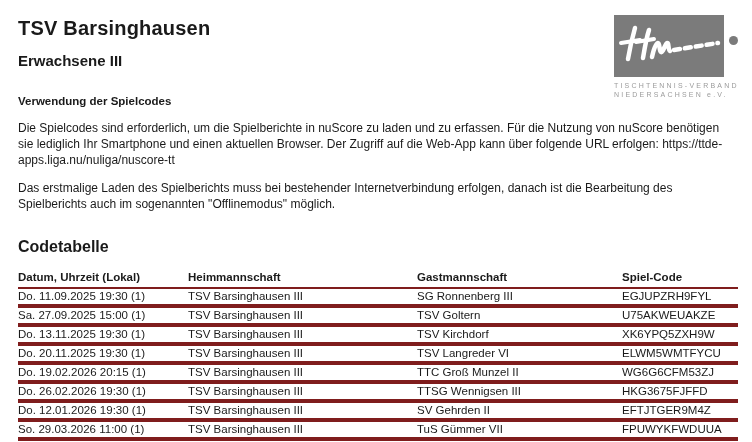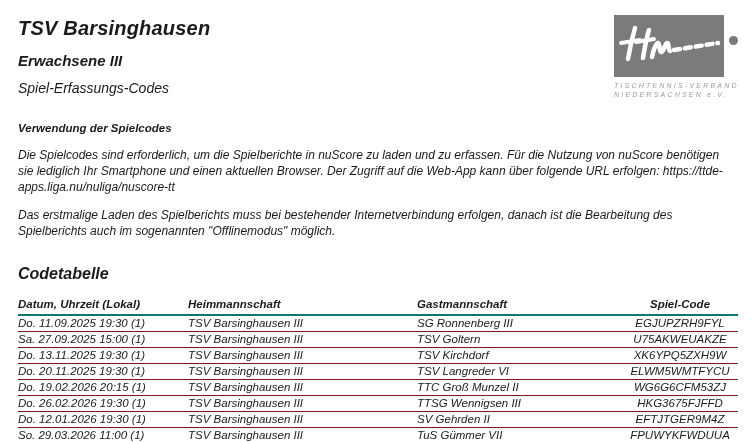--- a/index.html
+++ b/index.html
@@ -4,21 +4,21 @@
 <style>
   * { box-sizing: border-box; }
   html, body { margin: 0; padding: 0; }
   body {
     width: 752px; height: 442px;
     background: #ffffff;
     color: #1a1a1a;
     font-family: "Liberation Sans", "DejaVu Sans", sans-serif;
     overflow: hidden;
   }
-  .page { position: relative; padding: 14px 14px 0 18px; width: 752px; height: 442px; font-style: italic; }
+  .page { position: relative; padding: 14px 14px 0 18px; width: 752px; height: 442px; }
 
   .title { font-size: 20px; font-weight: bold; margin: 3px 0 12px 0; letter-spacing: 0.2px; }
   .subtitle { font-size: 15px; font-weight: bold; margin: 0 0 11px 0; }
   .doctype { font-size: 14px; font-weight: normal; margin: 0; }
 
   
   .logo { position: absolute; top: 15px; right: 14px; width: 124px; }
   .logo-box { width: 110px; height: 62px; background: #7b7b7b; position: relative; }
   .logo-box svg { display: block; }
   .logo-dot { position: absolute; top: 21px; right: 0; width: 9px; height: 9px; border-radius: 50%; background: #7b7b7b; }
@@ -26,28 +26,28 @@
 
   .section-heading { font-size: 11.5px; font-weight: bold; margin: 26px 0 0 0; }
   .body-text { font-size: 12px; line-height: 16px; margin: 13px 0 0 0; max-width: 708px; }
   .body-text + .body-text { margin-top: 12px; }
 
   .code-heading { font-size: 16px; font-weight: bold; margin: 26px 0 0 0; }
 
   table.codes { border-collapse: collapse; margin-top: 14px; width: 720px; table-layout: fixed; }
   table.codes th {
     font-size: 11.5px; font-weight: bold; text-align: left;
-    padding: 1px 0 4px 0; border-bottom: 2px solid #0f766e;
+    padding: 1px 0 4px 0; border-bottom: 2px solid #7f1d1d;
   }
   table.codes td {
     font-size: 11.5px; padding: 1px 0 2px 0;
-    border-bottom: 1px solid #7f1d1d;
+    border-bottom: 4px solid #7f1d1d;
     white-space: nowrap; overflow: hidden;
   }
-  table.codes th.col-code, table.codes td.col-code { text-align: center; }
+  table.codes th.col-code, table.codes td.col-code { text-align: left; }
 </style>
 </head>
 <body>
 
 <div class="page">
 
   <div class="logo">
     <div class="logo-box">
       <svg width="110" height="62" viewBox="0 0 110 62" xmlns="http://www.w3.org/2000/svg">
         <g stroke="#ffffff" fill="none" stroke-linecap="round" stroke-linejoin="round">
@@ -62,21 +62,20 @@
     </div>
     <span class="logo-dot"></span>
     <div class="logo-caption">
       <div>TISCHTENNIS-VERBAND</div>
       <div>NIEDERSACHSEN e.V.</div>
     </div>
   </div>
 
   <h1 class="title">TSV Barsinghausen</h1>
   <h2 class="subtitle">Erwachsene III</h2>
-  <div class="doctype">Spiel-Erfassungs-Codes</div>
 
   <div class="section-heading">Verwendung der Spielcodes</div>
   <p class="body-text">Die Spielcodes sind erforderlich, um die Spielberichte in nuScore zu laden und zu erfassen. Für die Nutzung von nuScore benötigen sie lediglich Ihr Smartphone und einen aktuellen Browser. Der Zugriff auf die Web-App kann über folgende URL erfolgen: https://ttde-apps.liga.nu/nuliga/nuscore-tt</p>
   <p class="body-text">Das erstmalige Laden des Spielberichts muss bei bestehender Internetverbindung erfolgen, danach ist die Bearbeitung des Spielberichts auch im sogenannten "Offlinemodus" möglich.</p>
 
   <div class="code-heading">Codetabelle</div>
 
   <table class="codes">
     <colgroup>
       <col style="width:170px">

